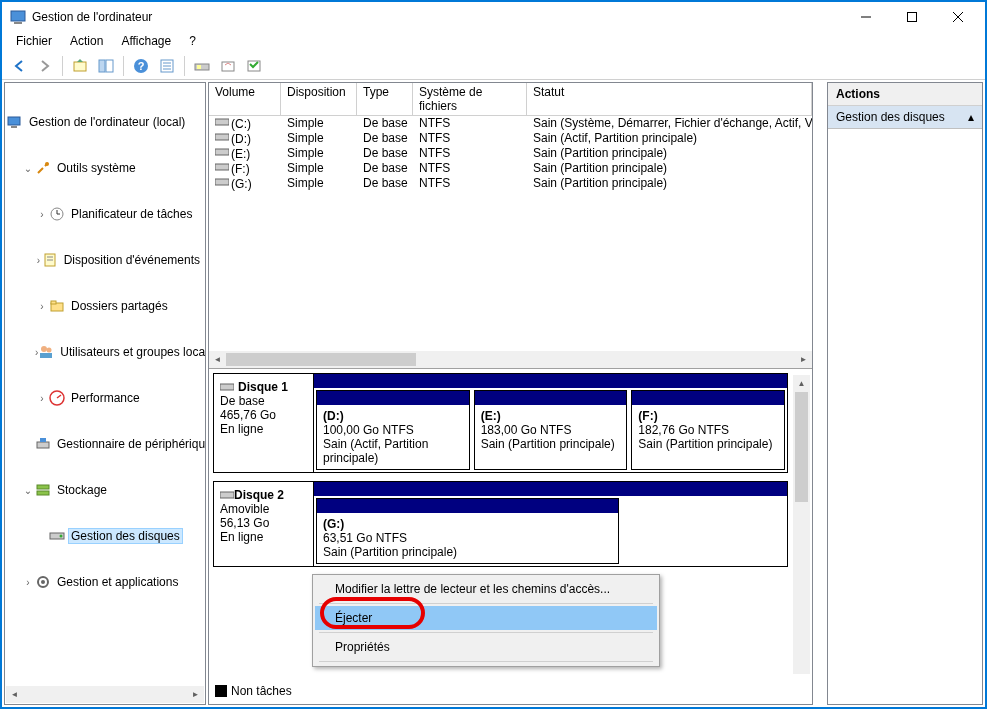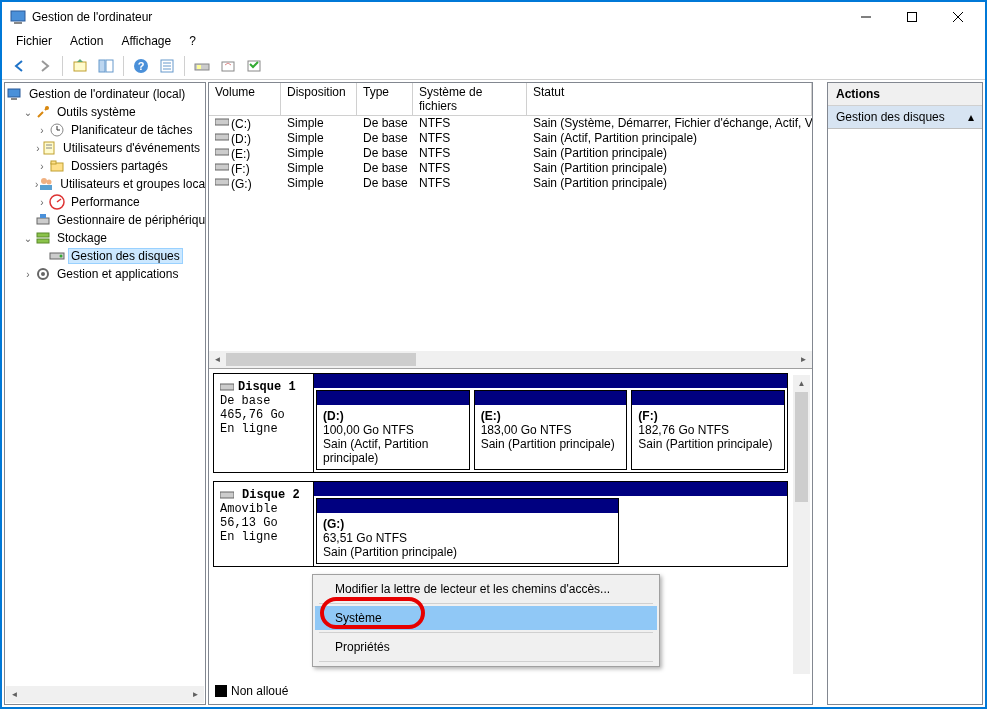--- a/index.html
+++ b/index.html
@@ -22,21 +22,21 @@
 .toolbar .sep { width: 1px; height: 20px; background: #d0d0d0; margin: 0 2px; }
 
 
 .main { display: flex; height: calc(100% - 78px); }
 .tree-panel { width: 202px; border: 1px solid #828790; margin: 2px 0 2px 2px; overflow: hidden; background: #fff; position: relative; }
 .center-panel { flex: 1; border: 1px solid #828790; margin: 2px; display: flex; flex-direction: column; overflow: hidden; position: relative; }
 .actions-panel { width: 156px; border: 1px solid #828790; margin: 2px 2px 2px 12px; background: #fff; }
 
 
 .tree { padding: 2px; font-size: 12px; }
-.tree-item { display: flex; align-items: center; padding: 1px 0; white-space: nowrap; }
+.tree-item { display: flex; align-items: center; padding: 1px 0; white-space: nowrap; margin-top: 28px; }
 .tree-item .expander { width: 14px; text-align: center; color: #666; font-size: 10px; }
 .tree-item .ticon { width: 16px; height: 16px; margin-right: 3px; display: flex; align-items: center; justify-content: center; }
 .tree-indent-1 { padding-left: 14px; }
 .tree-indent-2 { padding-left: 28px; }
 .tree-item.selected .label { background: #cce8ff; border: 1px solid #99d1ff; padding: 0 2px; }
 .tree-item .label { padding: 0 2px; border: 1px solid transparent; }
 .tree-scroll { position: absolute; bottom: 1px; left: 1px; right: 1px; height: 17px; background: #f0f0f0; display: flex; }
 .tree-scroll .sbtn { width: 17px; height: 17px; background: #f0f0f0; display: flex; align-items: center; justify-content: center; font-size: 8px; color: #606060; }
 .tree-scroll .strack { flex:1; }
 
@@ -48,21 +48,21 @@
 .vol-row .cell { padding: 0 6px; font-size: 12px; white-space: nowrap; overflow: hidden; }
 .vol-icon { width: 16px; display: inline-block; }
 .hscroll { position: absolute; bottom: 0; left: 0; right: 0; height: 17px; background: #f0f0f0; display: flex; }
 .hscroll .sbtn { width: 17px; background: #f0f0f0; display: flex; align-items: center; justify-content: center; font-size: 8px; color: #606060; }
 .hscroll .track { flex: 1; background: #f0f0f0; position: relative; }
 .hscroll .thumb { position: absolute; left: 0; top: 2px; bottom: 2px; width: 190px; background: #cdcdcd; }
 
 
 .disk-view { flex: 1; padding: 4px; overflow: hidden; border-top: 1px solid #a0a0a0; position: relative; }
 .disk-row { display: flex; margin-bottom: 8px; border: 1px solid #000; background: #fff; }
-.disk-label { width: 100px; background: #fff; padding: 6px; font-size: 12px; border-right: 1px solid #000; font-family: Liberation Mono, monospace; }
+.disk-label { width: 100px; background: #fff; padding: 6px; font-size: 12px; border-right: 1px solid #000; }
 .disk-label .dname { font-weight: bold; }
 .disk-parts { flex: 1; display: flex; }
 .disk-part { border: 1px solid #000; margin: 2px; display: flex; flex-direction: column; }
 .disk-part .p-head { height: 14px; background: #000080; }
 .disk-part .p-body { padding: 4px 6px; font-size: 12px; flex: 1; }
 .disk-part .p-body .pletter { font-weight: bold; }
 .legend { position: absolute; bottom: 6px; left: 6px; display: flex; align-items: center; font-size: 12px; }
 .legend .sw { width: 12px; height: 12px; background: #000; margin-right: 4px; }
 .disk-vscroll { position: absolute; right: 2px; top: 6px; bottom: 30px; width: 17px; background: #f0f0f0; }
 .disk-vscroll .vbtn { height: 17px; display:flex; align-items:center; justify-content:center; font-size:8px; color:#606060;}
@@ -219,21 +219,21 @@
       </div>
       <div class="tree-item tree-indent-2">
         <span class="expander">›</span>
         <span class="ticon">
             <svg width="16" height="16">
               <rect x="3" y="2" width="10" height="12" fill="#fffbcc" stroke="#c0a030"></rect>
               <line x1="5" y1="5" x2="11" y2="5" stroke="#888"></line>
               <line x1="5" y1="8" x2="11" y2="8" stroke="#888"></line>
             </svg>
           </span>
-        <span class="label">Utilisateurs d'événements</span>
+        <span class="label">Disposition d'événements</span>
       </div>
       <div class="tree-item tree-indent-2">
         <span class="expander">›</span>
         <span class="ticon">
             <svg width="16" height="16">
               <rect x="2" y="5" width="12" height="8" fill="#ffe08a" stroke="#c0a030"></rect>
               <rect x="2" y="3" width="5" height="3" fill="#ffe08a" stroke="#c0a030"></rect>
             </svg>
           </span>
         <span class="label">Dossiers partagés</span>
@@ -411,21 +411,21 @@
                     <div class="pletter">(F:)</div>
                     <div>182,76 Go NTFS</div>
                     <div>Sain (Partition principale)</div>
                   </div>
                 </div>
               </div>
             </div>
           </div>
           <div class="disk-row">
             <div class="disk-label">
-              <div style="display:flex;align-items:center;gap:8px">
+              <div style="display:flex;align-items:center;gap:0">
                 <svg width="14" height="12">
                   <rect x="0" y="3" width="14" height="6" fill="#ccc" stroke="#666"></rect>
                 </svg>
                 <span class="dname">Disque 2</span>
               </div>
               <div>Amovible</div>
               <div>56,13 Go</div>
               <div>En ligne</div>
             </div>
             <div class="disk-parts" style="flex-direction:column">
@@ -438,40 +438,40 @@
                     <div>63,51 Go NTFS</div>
                     <div>Sain (Partition principale)</div>
                   </div>
                 </div>
               </div>
             </div>
           </div>
         </div>
       <div class="legend">
         <span class="sw"></span>
-        <span>Non alloué</span>
+        <span>Non tâches</span>
       </div>
       <div class="disk-vscroll">
         <div class="vbtn">▲</div>
         <div class="vthumb"></div>
       </div>
     </div>
   </div>
 
   <div class="actions-panel">
     <div class="ap-header">Actions</div>
     <div class="ap-section">
       <span>Gestion des disques</span>
       <span>▴</span>
     </div>
   </div>
 </div>
 
 <div class="context-menu">
   <div class="cm-item">Modifier la lettre de lecteur et les chemins d'accès...</div>
   <div class="cm-sep"></div>
-  <div class="cm-item highlighted">Système</div>
+  <div class="cm-item highlighted">Éjecter</div>
   <div class="cm-sep"></div>
   <div class="cm-item">Propriétés</div>
   <div class="cm-sep"></div>
 </div>
 
 <div class="red-highlight"></div>
 
 </body></html>

